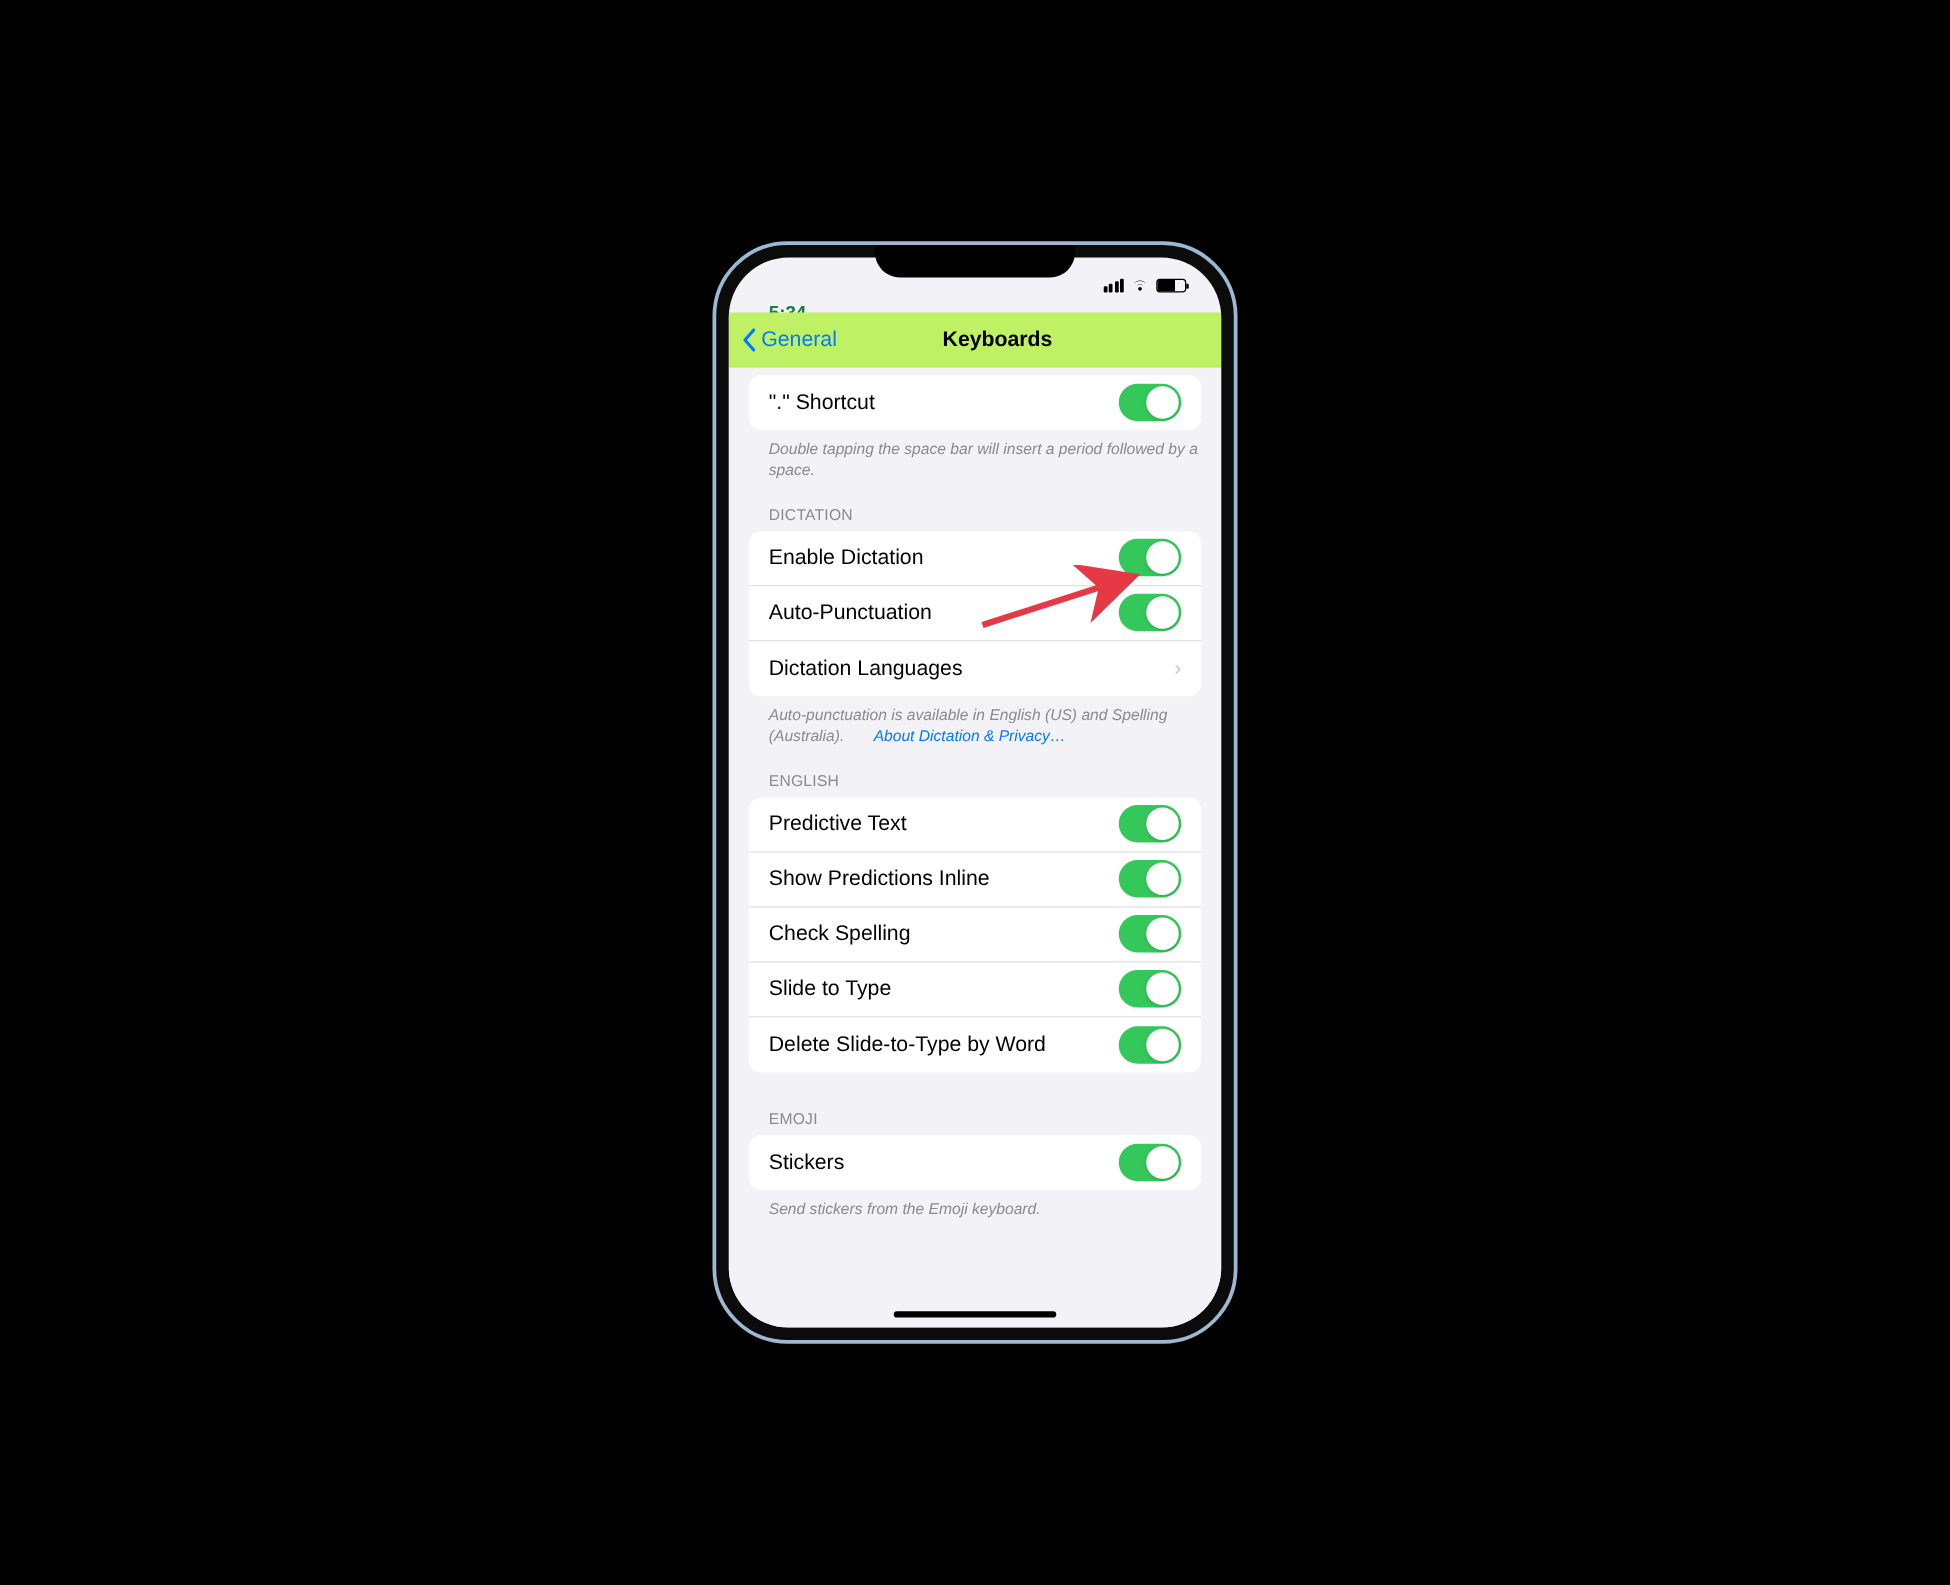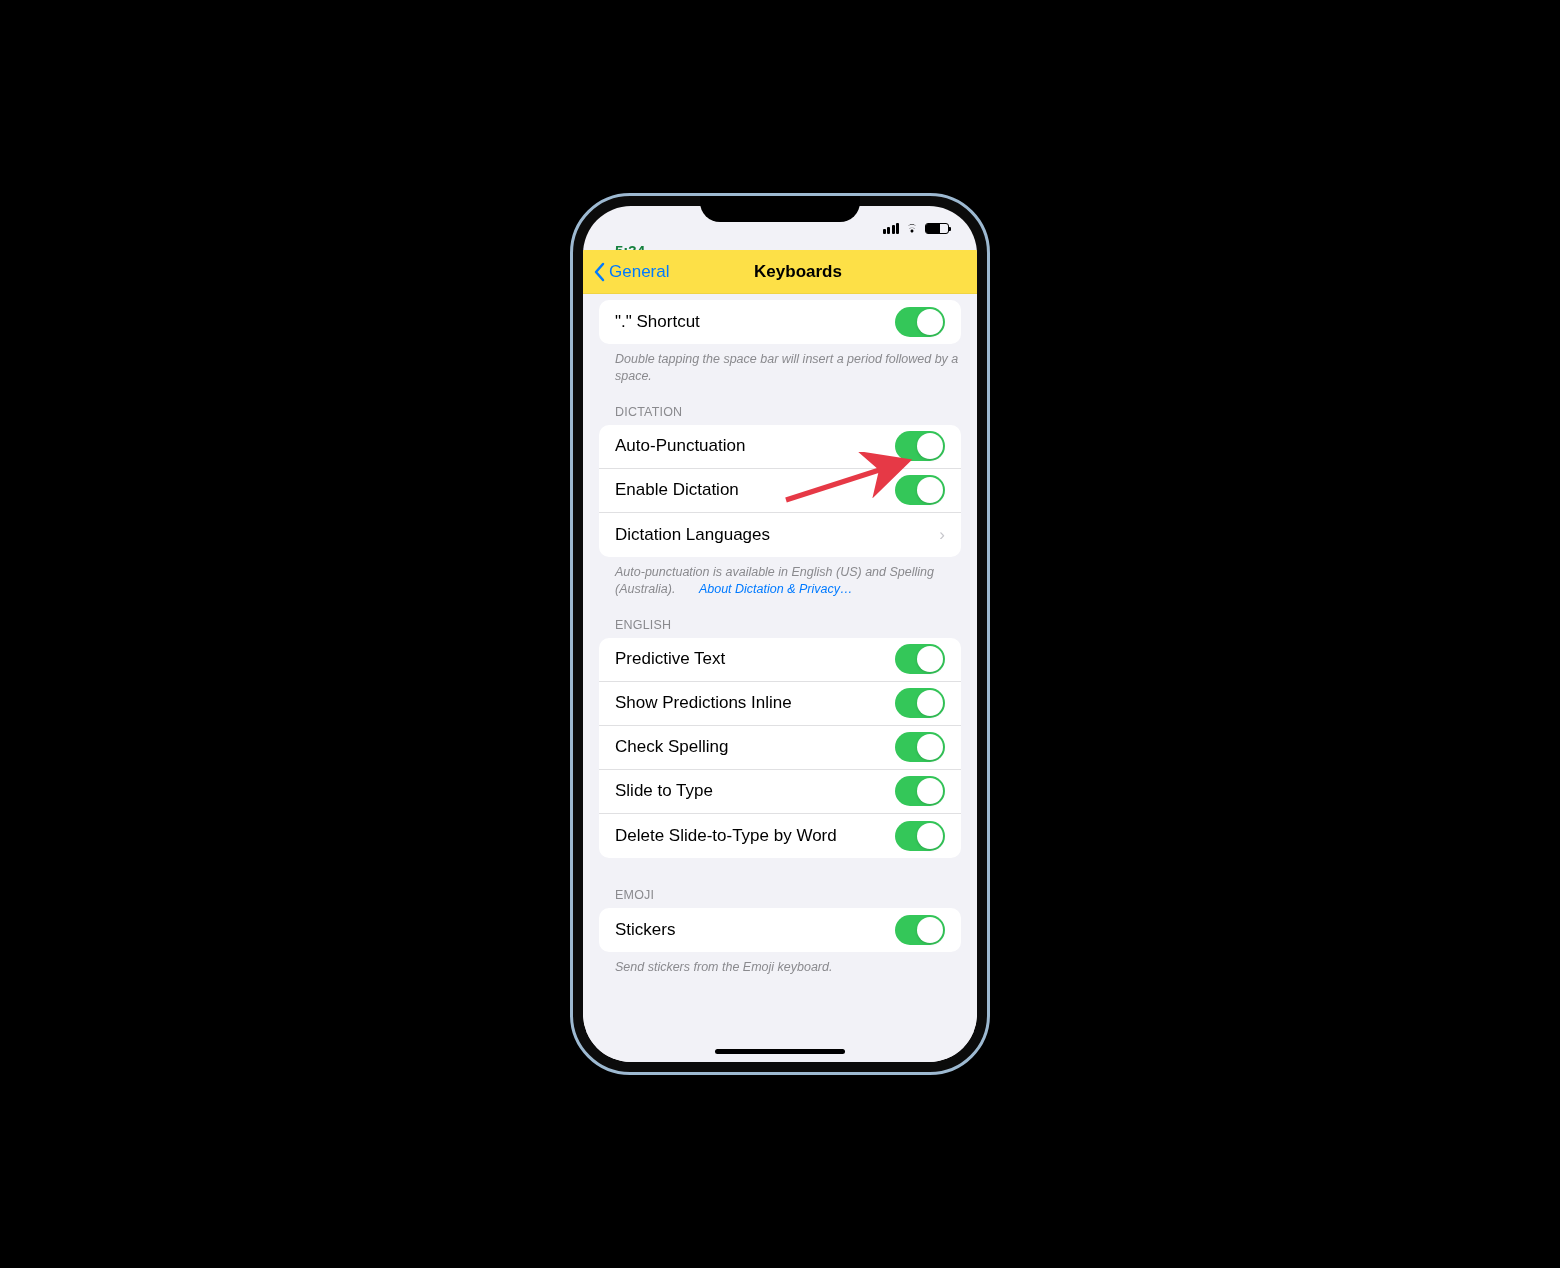--- a/index.html
+++ b/index.html
@@ -76,21 +76,21 @@
       content: ""; position: absolute; right: -3px; top: 3px; width: 2px; height: 4px; background: #000; border-radius: 0 1px 1px 0;
     }
     .battery-fill { width: 65%; height: 100%; background: #000; border-radius: 1.5px 0 0 1.5px; }
 
     .nav-header {
       height: 44px;
       display: flex;
       align-items: center;
       justify-content: center;
       position: relative;
-      background: #fde047;
+      background: #bef264;
       border-bottom: 1px solid rgba(0,0,0,0.05);
       padding-left: 36px;
     }
     .nav-back {
       position: absolute;
       left: 10px;
       display: flex;
       align-items: center;
       color: #007aff;
       font-size: 17px;
@@ -220,25 +220,25 @@
         <div class="row">
           <span class="row-label">"." Shortcut</span>
           <div class="toggle on"></div>
         </div>
       </div>
       <div class="footer-text">Double tapping the space bar will insert a period followed by a space.</div>
 
       <div class="section-header">DICTATION</div>
       <div class="group">
         <div class="row">
+          <span class="row-label">Enable Dictation</span>
+          <div class="toggle on"></div>
+        </div>
+        <div class="row">
           <span class="row-label">Auto-Punctuation</span>
-          <div class="toggle on"></div>
-        </div>
-        <div class="row">
-          <span class="row-label">Enable Dictation</span>
           <div class="toggle on"></div>
         </div>
         <div class="row">
           <span class="row-label">Dictation Languages</span>
           <span class="chevron">›</span>
         </div>
       </div>
       <div class="footer-text">
         <span>Auto-punctuation is available in English (US) and Spelling (Australia). </span><span class="link-text">About Dictation &amp; Privacy…</span>
       </div>

